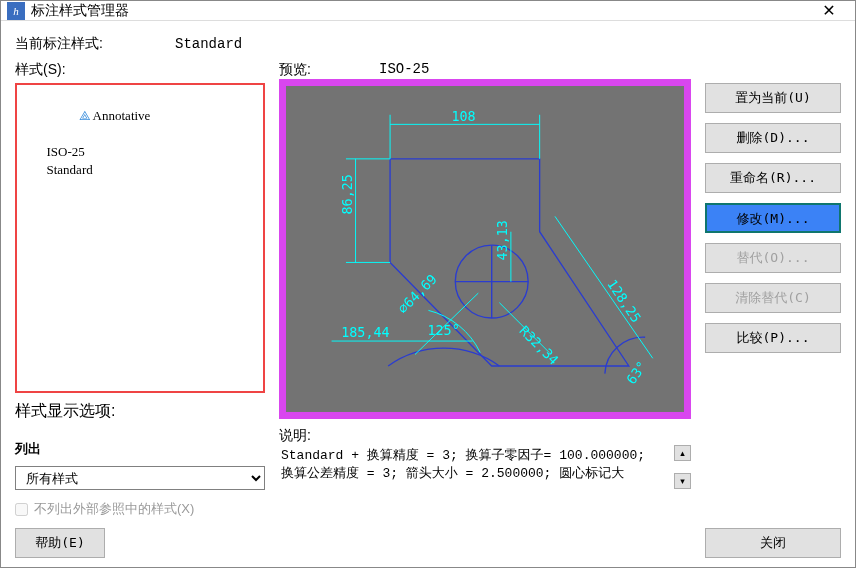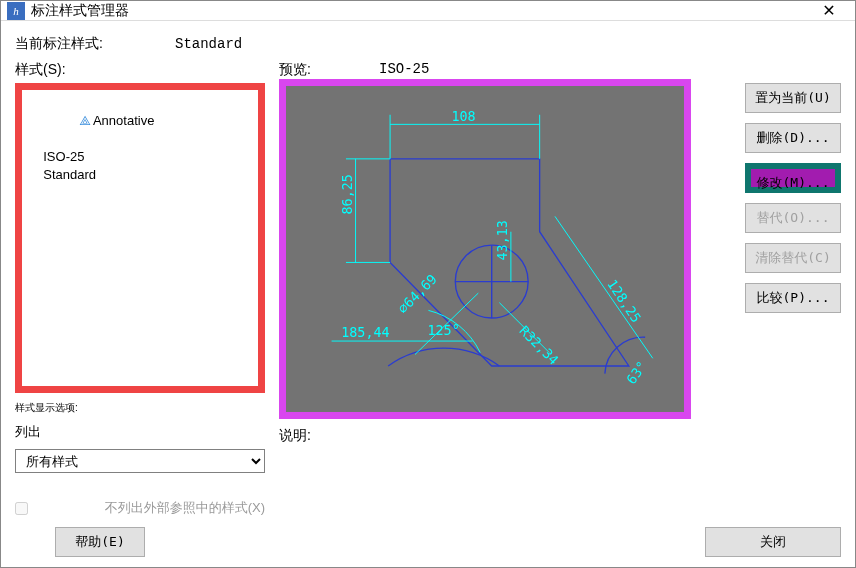--- a/index.html
+++ b/index.html
@@ -11,34 +11,34 @@
   .titlebar .close { width: 40px; text-align: center; font-size: 16px; cursor: default; }
   .content { flex: 1; display: flex; flex-direction: column; padding: 10px 14px 14px 14px; }
   .row-current { display: flex; align-items: center; font-size: 14px; padding: 4px 0 8px 0; }
   .row-current .label { width: 120px; }
   .row-current .val { margin-left: 40px; font-family: "Courier New", monospace; }
   .main { flex: 1; display: flex; gap: 14px; }
   .col-left { width: 250px; display: flex; flex-direction: column; }
   .col-mid { flex: 1; display: flex; flex-direction: column; }
   .col-right { width: 136px; display: flex; flex-direction: column; gap: 10px; padding-top: 22px; }
   .lbl { font-size: 14px; margin-bottom: 4px; }
-  .listbox { border: 7px solid #ef4444; background: #fff; height: 310px; padding: 4px 14px; font-family: Liberation Sans, sans-serif; font-size: 13px; line-height: 18px; overflow: auto; }
+  .listbox { border: 2px solid #ef4444; background: #fff; height: 310px; padding: 4px 23px; font-family: Liberation Serif, serif; font-size: 13px; line-height: 18px; overflow: auto; }
   .listbox .item { white-space: pre; cursor: default; }
   .anno-icon { color: #3a8edc; margin-right: 2px; }
   .preview-head { display: flex; font-size: 14px; }
   .preview-head .lab { width: 100px; }
   .preview-head .name { font-family: "Courier New", monospace; }
   .preview { border: 7px solid #d946ef; background: #737373; height: 340px; position: relative; }
   .preview svg { width: 100%; height: 100%; }
-  .btn { border: 1px solid #adadad; background: #e1e1e1; height: 30px; font-size: 13px; text-align: center; line-height: 28px; cursor: default; font-family: "Microsoft YaHei", monospace, sans-serif; margin-left: 40px; }
-  .btn.highlight { border: 6px solid #0f766e; background: #a21caf; color: #000; }
+  .btn { border: 1px solid #adadad; background: #e1e1e1; height: 30px; font-size: 13px; text-align: center; line-height: 28px; cursor: default; font-family: "Microsoft YaHei", monospace, sans-serif; }
+  .btn.highlight { border: 2px solid #0f766e; background: #3b82f6; color: #000; }
   .btn.disabled { color: #a0a0a0; }
-  .sect-label { font-size: 10px; margin-top: 8px; }
+  .sect-label { font-size: 16px; margin-top: 8px; }
   .sel { width: 100%; border: 1px solid #808080; height: 24px; font-size: 13px; padding: 0 6px; margin-top: 8px; background: #fff; }
-  .chk-row { margin-top: 26px; display: flex; align-items: center; color: #9a9a9a; font-size: 13px; justify-content: space-between; }
+  .chk-row { margin-top: 10px; display: flex; align-items: center; color: #9a9a9a; font-size: 13px; }
   .chk-row input { margin-right: 6px; }
   .desc-label { font-size: 14px; margin-top: 8px; }
   .desc-box { display: flex; align-items: flex-start; }
   .desc-text { flex: 1; font-family: "Courier New", SimSun, monospace; font-size: 13px; line-height: 18px; padding: 2px 0 0 2px; }
   .vscroll { width: 17px; height: 44px; margin-left: 4px; display: flex; flex-direction: column; justify-content: space-between; }
   .vscroll .arr { border: 1px solid #adadad; background: #e1e1e1; height: 16px; text-align: center; font-size: 9px; line-height: 14px; cursor: default; }
   .footer { display: flex; justify-content: space-between; margin-top: 10px; align-items: center; gap: 44px; }
   .footer .btn { width: 90px; }
   .footer .btn.close-btn { width: 136px; }
 </style>
@@ -64,21 +64,21 @@
         <div class="lbl">样式(S):</div>
         <div class="listbox">
           <div class="item">
             <span class="anno-icon">⟁</span><span>Annotative</span>
           </div>
           <div class="item">  <span>ISO-25</span></div>
           <div class="item">  <span>Standard</span></div>
         </div>
 
         <div class="sect-label">样式显示选项:</div>
-        <div style="font-size:13px; margin-top:8px;">列出</div>
+        <div style="font-size:13px; margin-top:18px;font-weight:bold;">列出</div>
         <select class="sel">
           <option>所有样式</option>
         </select>
         <label class="chk-row">
           <input type="checkbox" disabled="" style="">
           <span>不列出外部参照中的样式(X)</span>
         </label>
       </div>
 
       <div class="col-mid">
@@ -118,25 +118,34 @@
               <text x="135" y="260">125°</text>
               <text x="45" y="262">185,44</text>
               <text x="230" y="256" transform="rotate(45 230 256)">R32,34</text>
               <text x="322" y="206" transform="rotate(56 322 206)">128,25</text>
               <text x="350" y="312" transform="rotate(-55 350 312)">63°</text>
             </g>
           </svg>
         </div>
 
         <div class="desc-label">说明:</div>
+        <div class="desc-box">
+          <div class="desc-text" style="white-space:pre-wrap;">Standard + 换算精度 = 3; 换算子零因子= 100.000000;
+换算公差精度 = 3; 箭头大小 = 2.500000; 圆心标记大</div>
+          <div class="vscroll">
+            <div class="arr">▴</div>
+            <div class="arr">▾</div>
+          </div>
+        </div>
       </div>
 
       <div class="col-right">
         <div class="btn">置为当前(U)</div>
         <div class="btn">删除(D)...</div>
+        <div class="btn">重命名(R)...</div>
         <div class="btn highlight">修改(M)...</div>
         <div class="btn disabled">替代(O)...</div>
         <div class="btn disabled">清除替代(C)</div>
         <div class="btn">比较(P)...</div>
       </div>
     </div>
 
     <div class="footer">
       <div class="btn">帮助(E)</div>
       <div class="btn close-btn">关闭</div>

